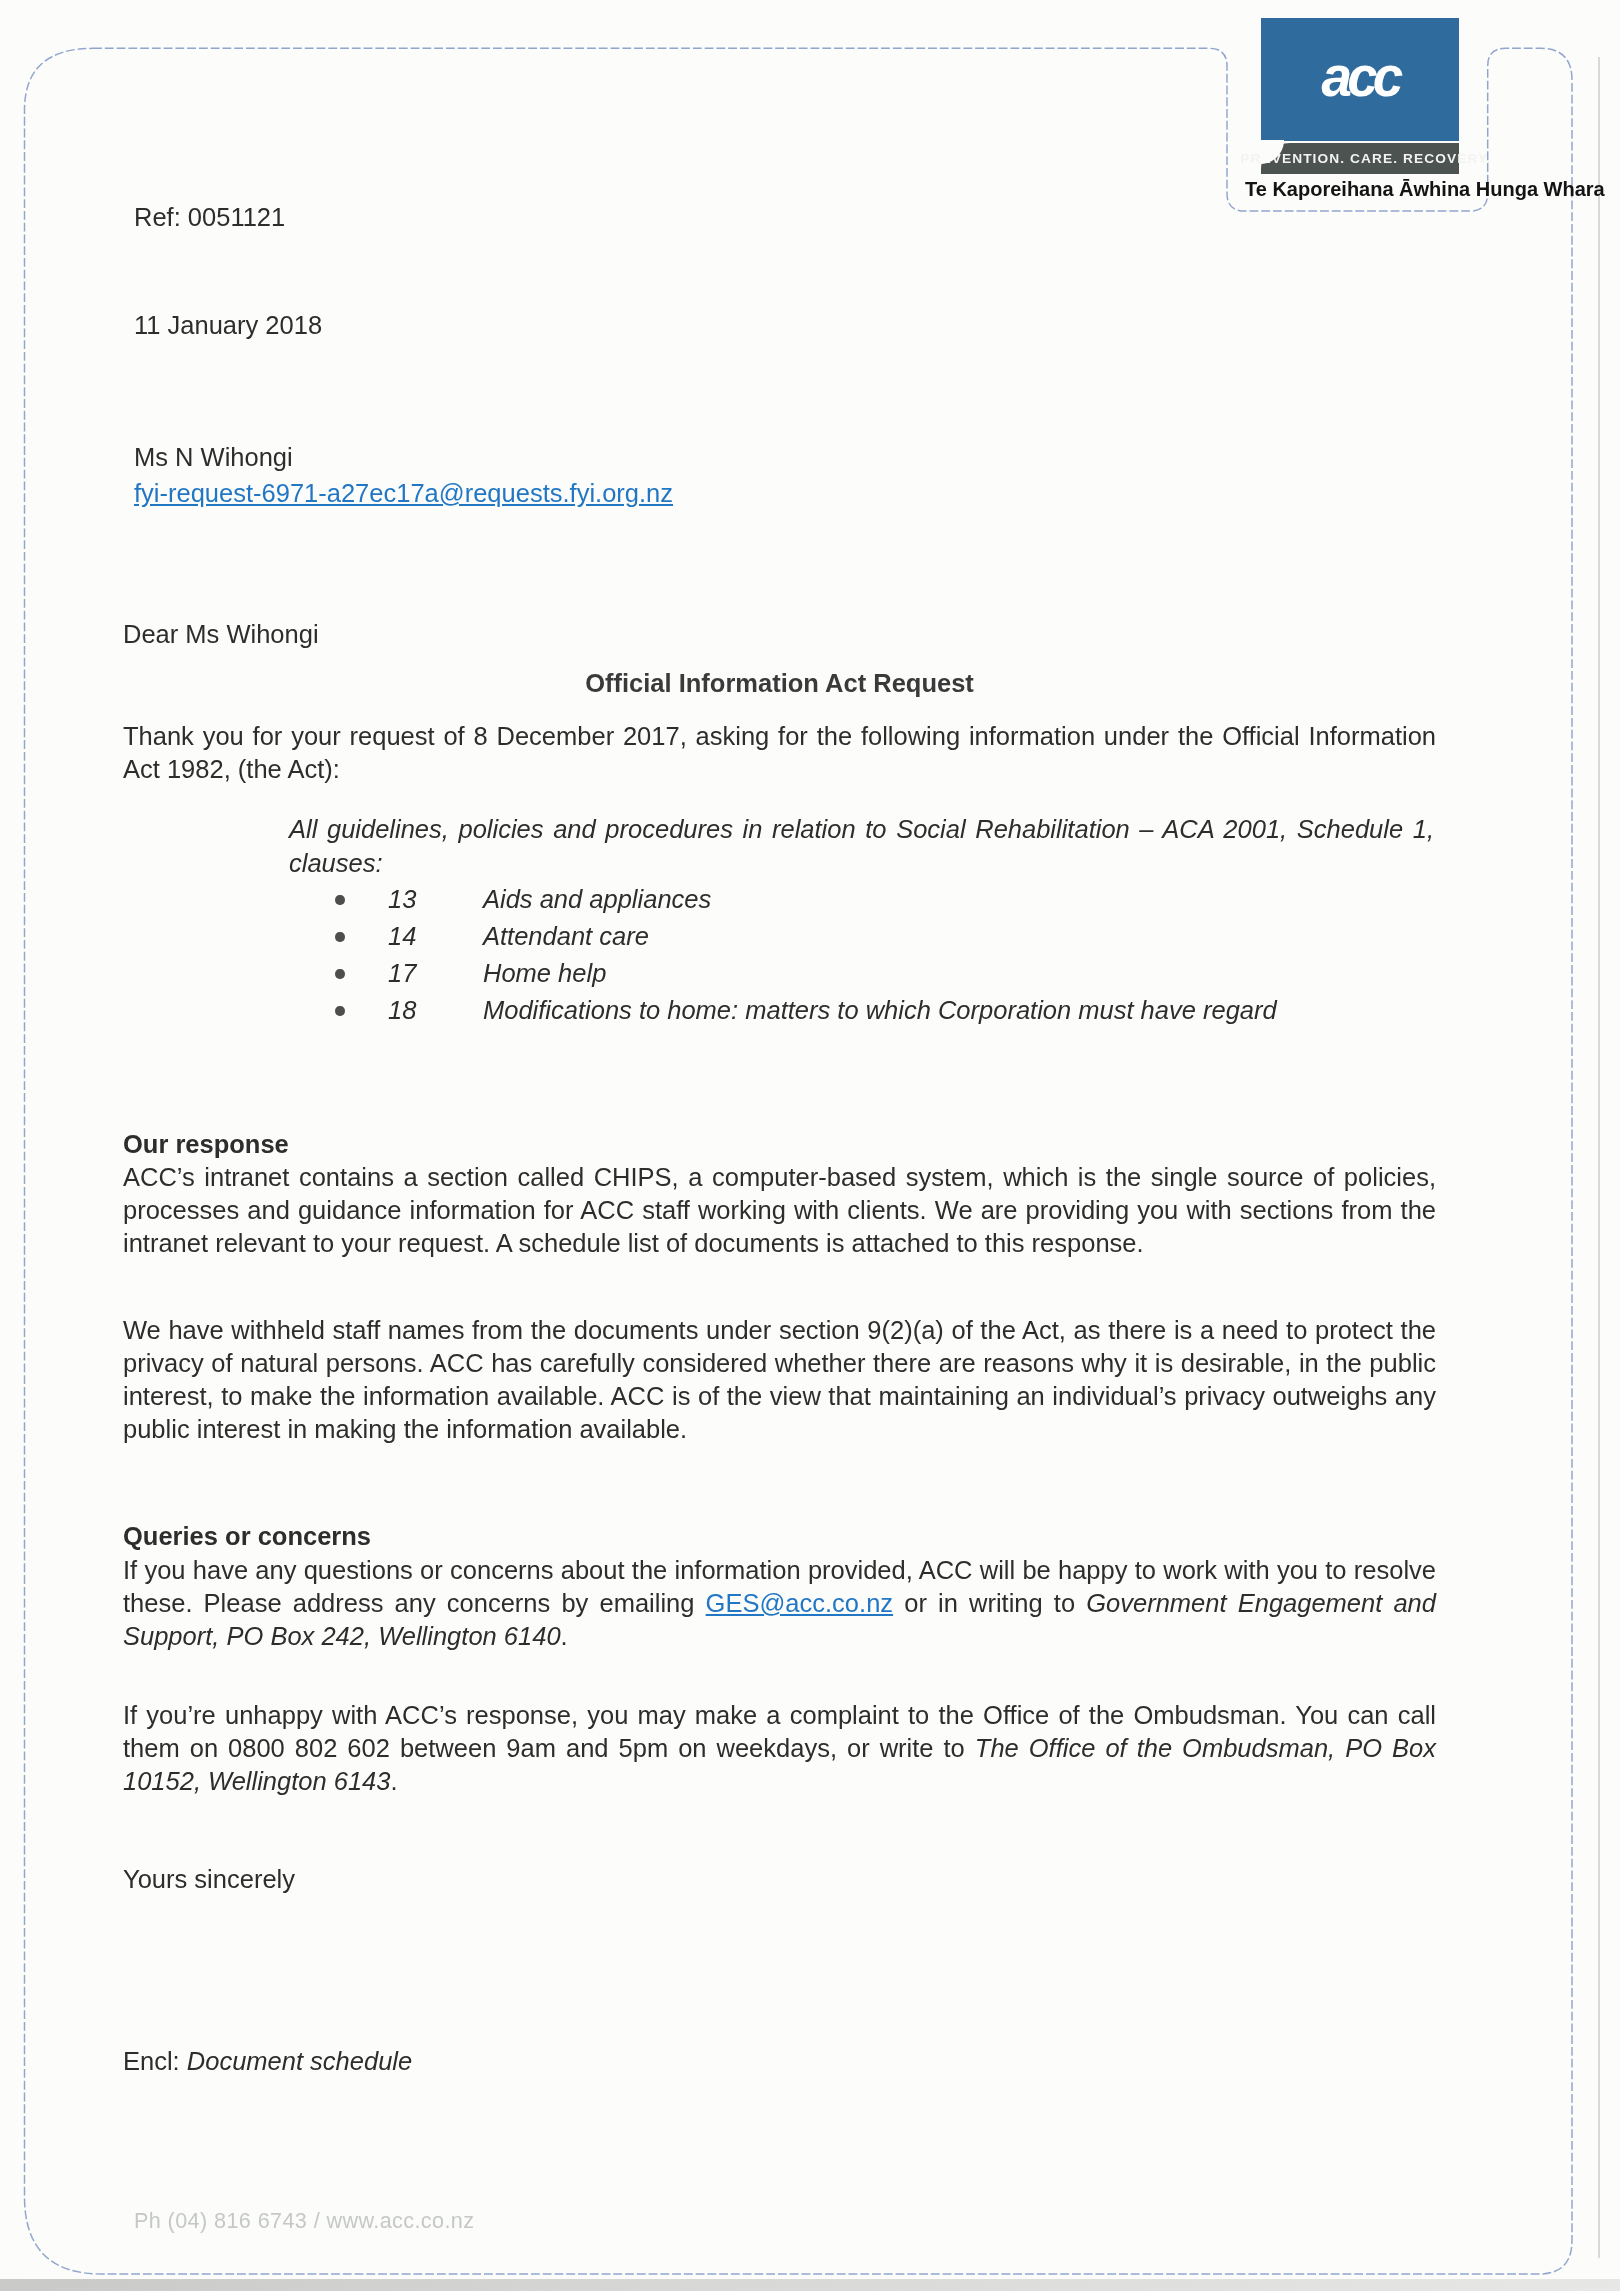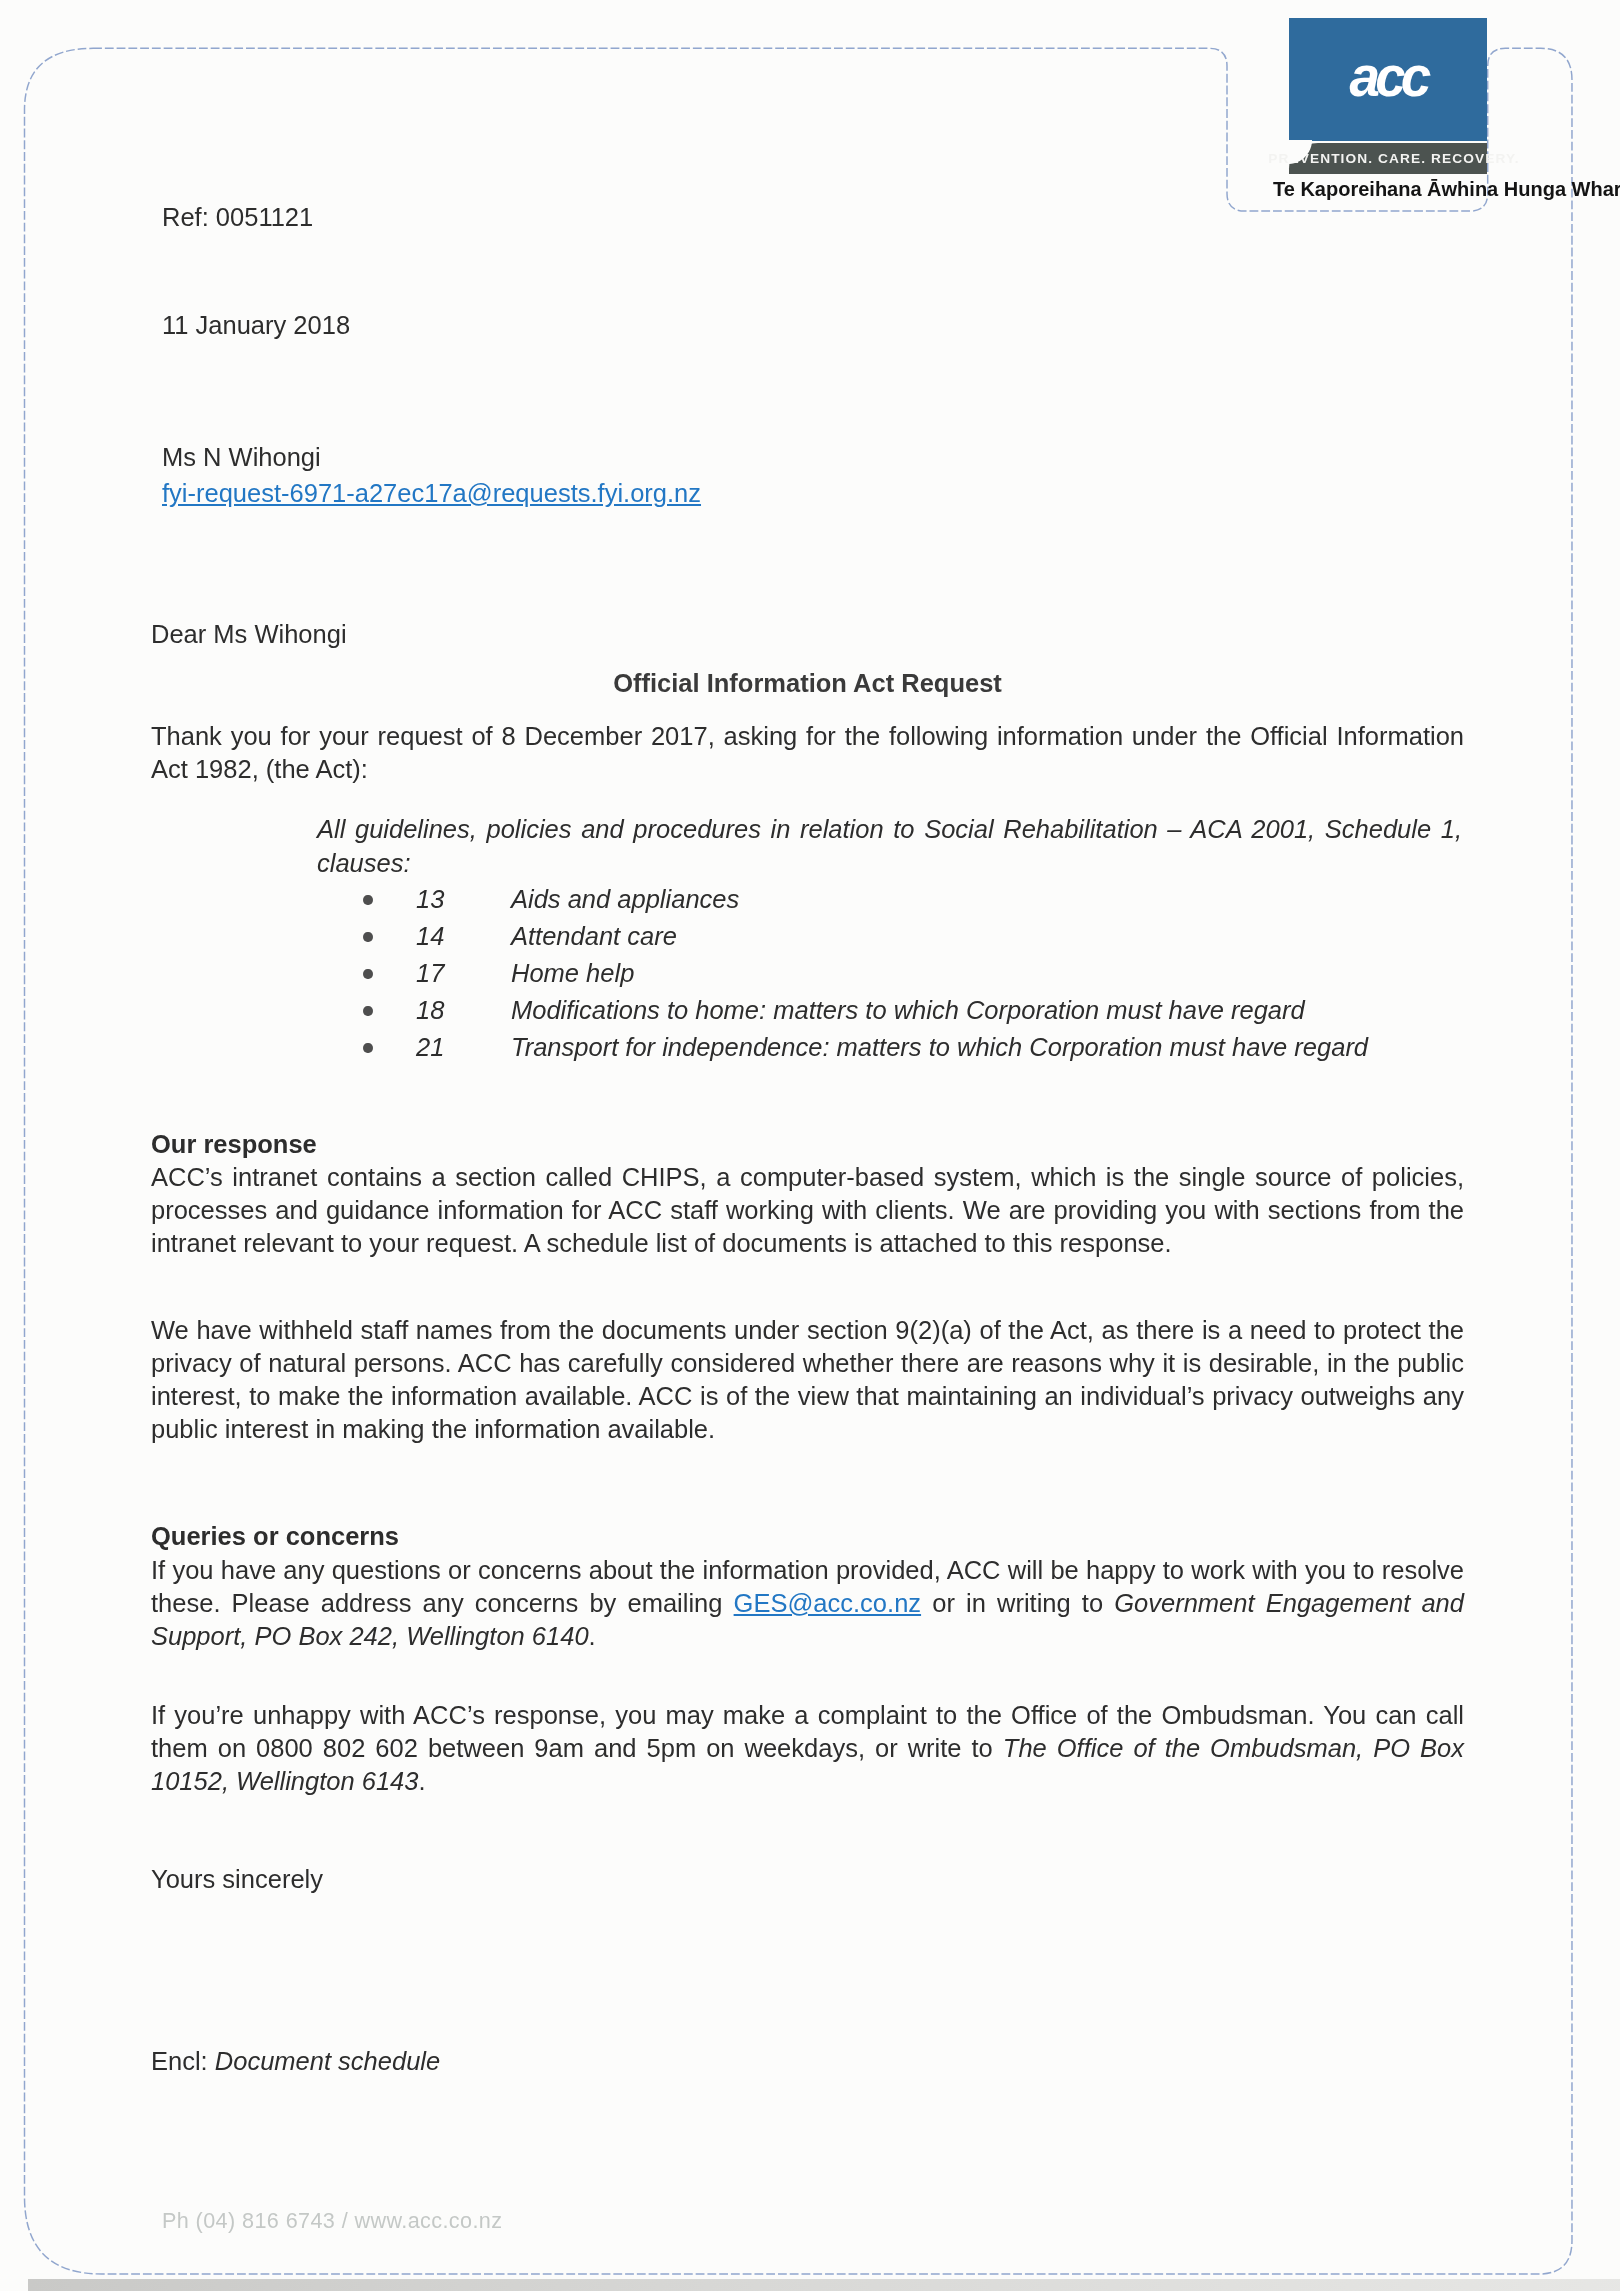--- a/index.html
+++ b/index.html
@@ -2,21 +2,21 @@
 <html><head>
 <meta charset="utf-8">
 <style>
   html,body { margin:0; padding:0; background:#ffffff; }
   .page {
     position:relative; width:1620px; height:2292px;
     background:#fcfcfb; overflow:hidden;
     font-family:"Liberation Sans","DejaVu Sans",sans-serif;
     color:#2d2d2d;
   }
-  .abs { position:absolute;margin-left:28px; }
+  .abs { position:absolute; }
   .body-text { font-size:25.5px; line-height:33px; }
   .justify { text-align:justify; }
   .bold { font-weight:bold;text-align:right; }
   .ital { font-style:italic; }
   p { margin:0; }
 
   
   .border-svg { position:absolute; left:0; top:0; pointer-events:none; }
 
   
@@ -111,23 +111,20 @@
     </div>
     <div class="q-item">
       <span class="q-dot"></span><span class="q-num">14</span><span>Attendant care</span>
     </div>
     <div class="q-item">
       <span class="q-dot"></span><span class="q-num">17</span><span>Home help</span>
     </div>
     <div class="q-item">
       <span class="q-dot"></span><span class="q-num">18</span><span>Modifications to home: matters to which Corporation must have regard</span>
     </div>
-    <div class="q-item">
-      <span class="q-dot"></span><span class="q-num">21</span><span>Transport for independence: matters to which Corporation must have regard</span>
-    </div>
   </div>
 
   <div class="abs resp-head body-text bold">Our response</div>
   <p class="abs resp-p1 body-text justify">ACC’s intranet contains a section called CHIPS, a computer-based system, which is the single source of policies, processes and guidance information for ACC staff working with clients. We are providing you with sections from the intranet relevant to your request. A schedule list of documents is attached to this response.</p>
   <p class="abs resp-p2 body-text justify">We have withheld staff names from the documents under section 9(2)(a) of the Act, as there is a need to protect the privacy of natural persons. ACC has carefully considered whether there are reasons why it is desirable, in the public interest, to make the information available. ACC is of the view that maintaining an individual’s privacy outweighs any public interest in making the information available.</p>
 
   <div class="abs quer-head body-text bold">Queries or concerns</div>
   <p class="abs quer-p body-text justify"><span>If you have any questions or concerns about the information provided, ACC will be happy to work with you to resolve these. Please address any concerns by emailing </span><a class="scan-link" href="#">GES@acc.co.nz</a><span> or in writing to </span><em>Government Engagement and Support, PO Box 242, Wellington 6140</em><span>.</span></p>
 
   <p class="abs ombud-p body-text justify"><span>If you’re unhappy with ACC’s response, you may make a complaint to the Office of the Ombudsman. You can call them on 0800 802 602 between 9am and 5pm on weekdays, or write to </span><em>The Office of the Ombudsman, PO Box 10152, Wellington 6143</em><span>.</span></p>

